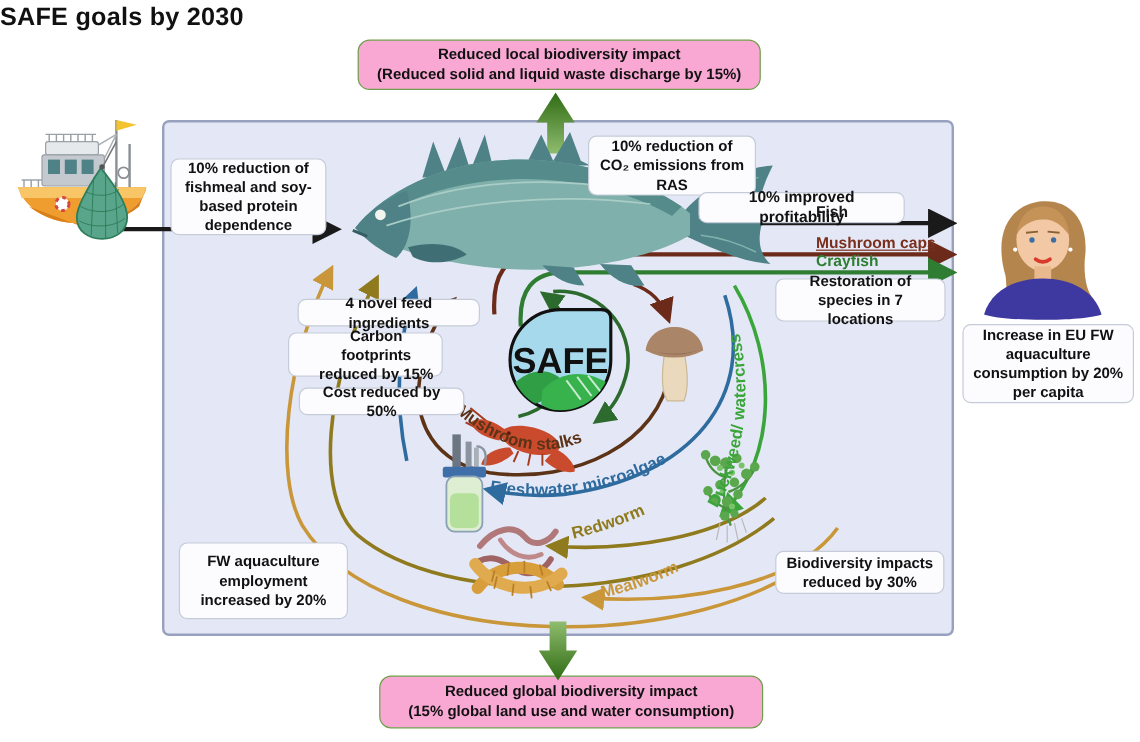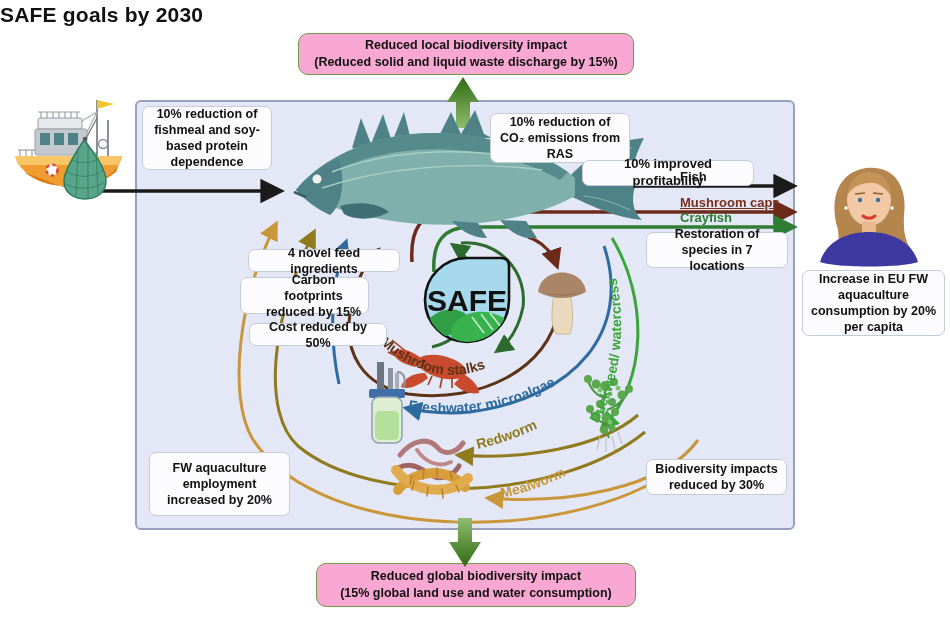--- a/index.html
+++ b/index.html
@@ -331,21 +331,21 @@
       </text>
       <text class="curve" fill="#8f7a1e">
         <textPath href="#p-redworm" startOffset="16">Redworm</textPath>
       </text>
       <text class="curve" fill="#c9973a">
         <textPath href="#p-mealworm" startOffset="10">Mealworm</textPath>
       </text>
     </g>
   </svg>
 
-  <div class="wbox" style="left:142px;top:106px;width:130px;height:64px;">
+  <div class="wbox" style="left:142px;top:132px;width:130px;height:64px;">
     <span>10% reduction of fishmeal and soy-based protein dependence</span>
     </div>
 
   <div class="wbox" style="left:490px;top:101px;width:140px;height:50px;margin-top:12px;">
     <span>10% reduction of CO₂ emissions from RAS</span>
     </div>
 
   <div class="wbox" style="left:582px;top:160px;width:172px;height:26px;font-size:13px;">
     <span>10% improved profitability</span>
     </div>

